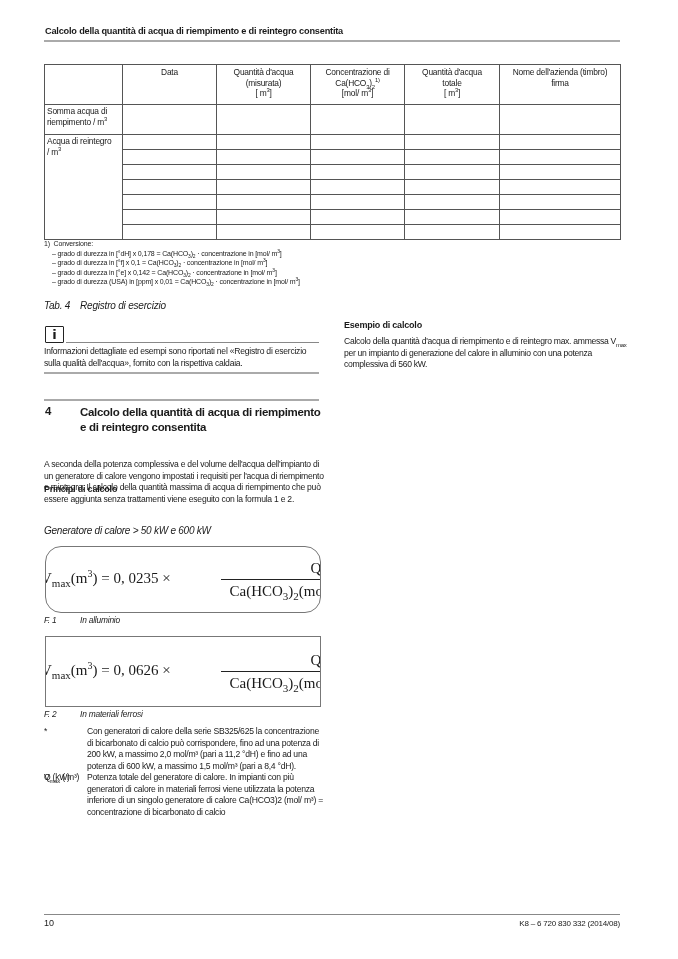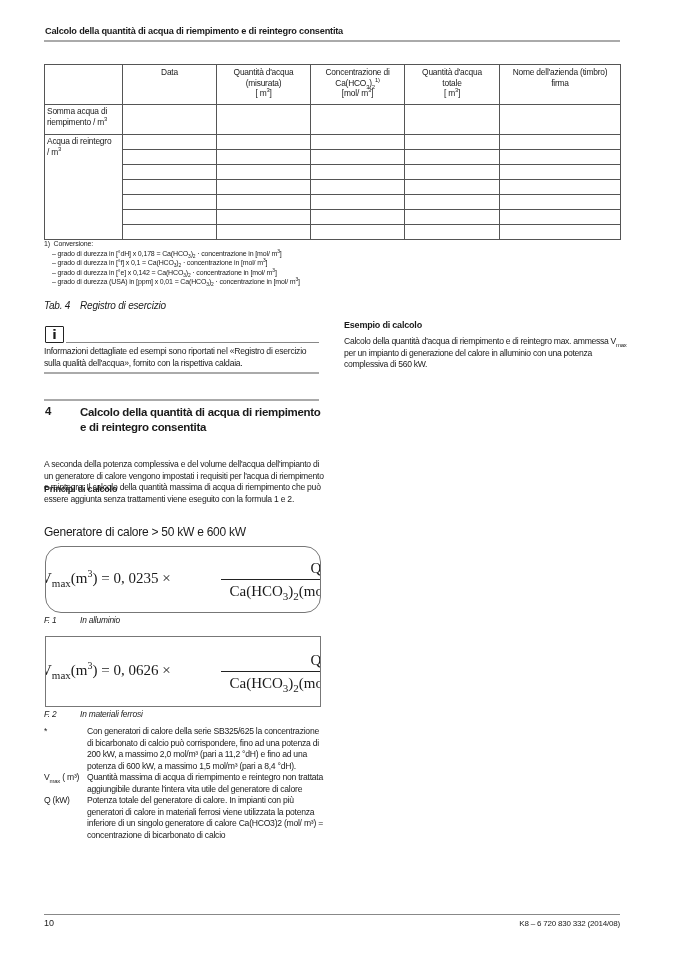--- a/index.html
+++ b/index.html
@@ -46,21 +46,21 @@
   #info-rule-top { left: 66px; top: 342px; width: 253px; height: 1px; background: #888; }
   #info-text { left: 44px; top: 346px; width: 278px; font-size: 8.6px; line-height: 11.5px; letter-spacing: -0.25px; }
   #info-rule-bottom { left: 44px; top: 372px; width: 275px; height: 2px; background: #aaaaaa; }
 
   
   #section-rule { left: 44px; top: 399px; width: 275px; height: 2px; background: #aaaaaa; }
   #section-num { left: 45px; top: 405px; font-size: 11.5px; font-weight: bold; }
   #section-title { left: 80px; top: 405px; width: 245px; font-size: 11.5px; font-weight: bold; line-height: 14.5px; letter-spacing: -0.3px; }
   #principi-heading { left: 44px; top: 443px; font-size: 9px; font-weight: bold; letter-spacing: -0.2px; margin-top: 41px; }
   #principi-body { left: 44px; top: 459px; width: 280px; font-size: 8.6px; line-height: 11.6px; letter-spacing: -0.25px; }
-  #generator-range { left: 44px; top: 525px; font-size: 12px; letter-spacing: -0.25px; }
+  #generator-range { left: 44px; top: 525px; font-size: 10px; letter-spacing: -0.25px; font-style: italic; }
 
   
   .formula-box {
     left: 45px; width: 274px; border: 1px solid #777; background: #fff; overflow: hidden;
     font-family: "Liberation Serif", "DejaVu Serif", serif; font-size: 15px;
   }
   #formula-1 { top: 546px; height: 65px; border-radius: 16px; }
   #formula-2 { top: 636px; height: 69px; }
   .formula-inner { position: absolute; left: -5px; top: 0; width: 290px; height: 100%; }
   .f-lhs { position: absolute; left: 0; top: 50%; transform: translateY(-60%); white-space: nowrap; }
@@ -255,21 +255,20 @@
   <span class="num">F. 2</span><span>In materiali ferrosi</span>
 </div>
 
 <div class="abs deflist" id="deflist">
   <div class="def">
     <span class="term">*</span>
     <span class="desc">Con generatori di calore della serie SB325/625 la concentrazione di bicarbonato di calcio può corrispondere, fino ad una potenza di 200 kW, a massimo 2,0 mol/m³ (pari a 11,2 °dH) e fino ad una potenza di 600 kW, a massimo 1,5 mol/m³ (pari a 8,4 °dH).</span>
   </div>
   <div class="def">
     <span class="term"><span>V</span><sub>max</sub><span> ( m³)</span></span>
-    <span class="desc">Quantità massima di acqua di riempimento e reintegro non trattata aggiungibile durante l'intera vita utile del generatore di calore</span>
   </div>
   <div class="def">
     <span class="term">Q (kW)</span>
     <span class="desc">Potenza totale del generatore di calore. In impianti con più generatori di calore in materiali ferrosi viene utilizzata la potenza inferiore di un singolo generatore di calore Ca(HCO3)2 (mol/ m³) = concentrazione di bicarbonato di calcio</span>
   </div>
 </div>
 
 <div class="abs" id="footer-rule"></div>
 <div class="abs" id="page-number">10</div>
 <div class="abs" id="doc-code">K8 – 6 720 830 332 (2014/08)</div>

